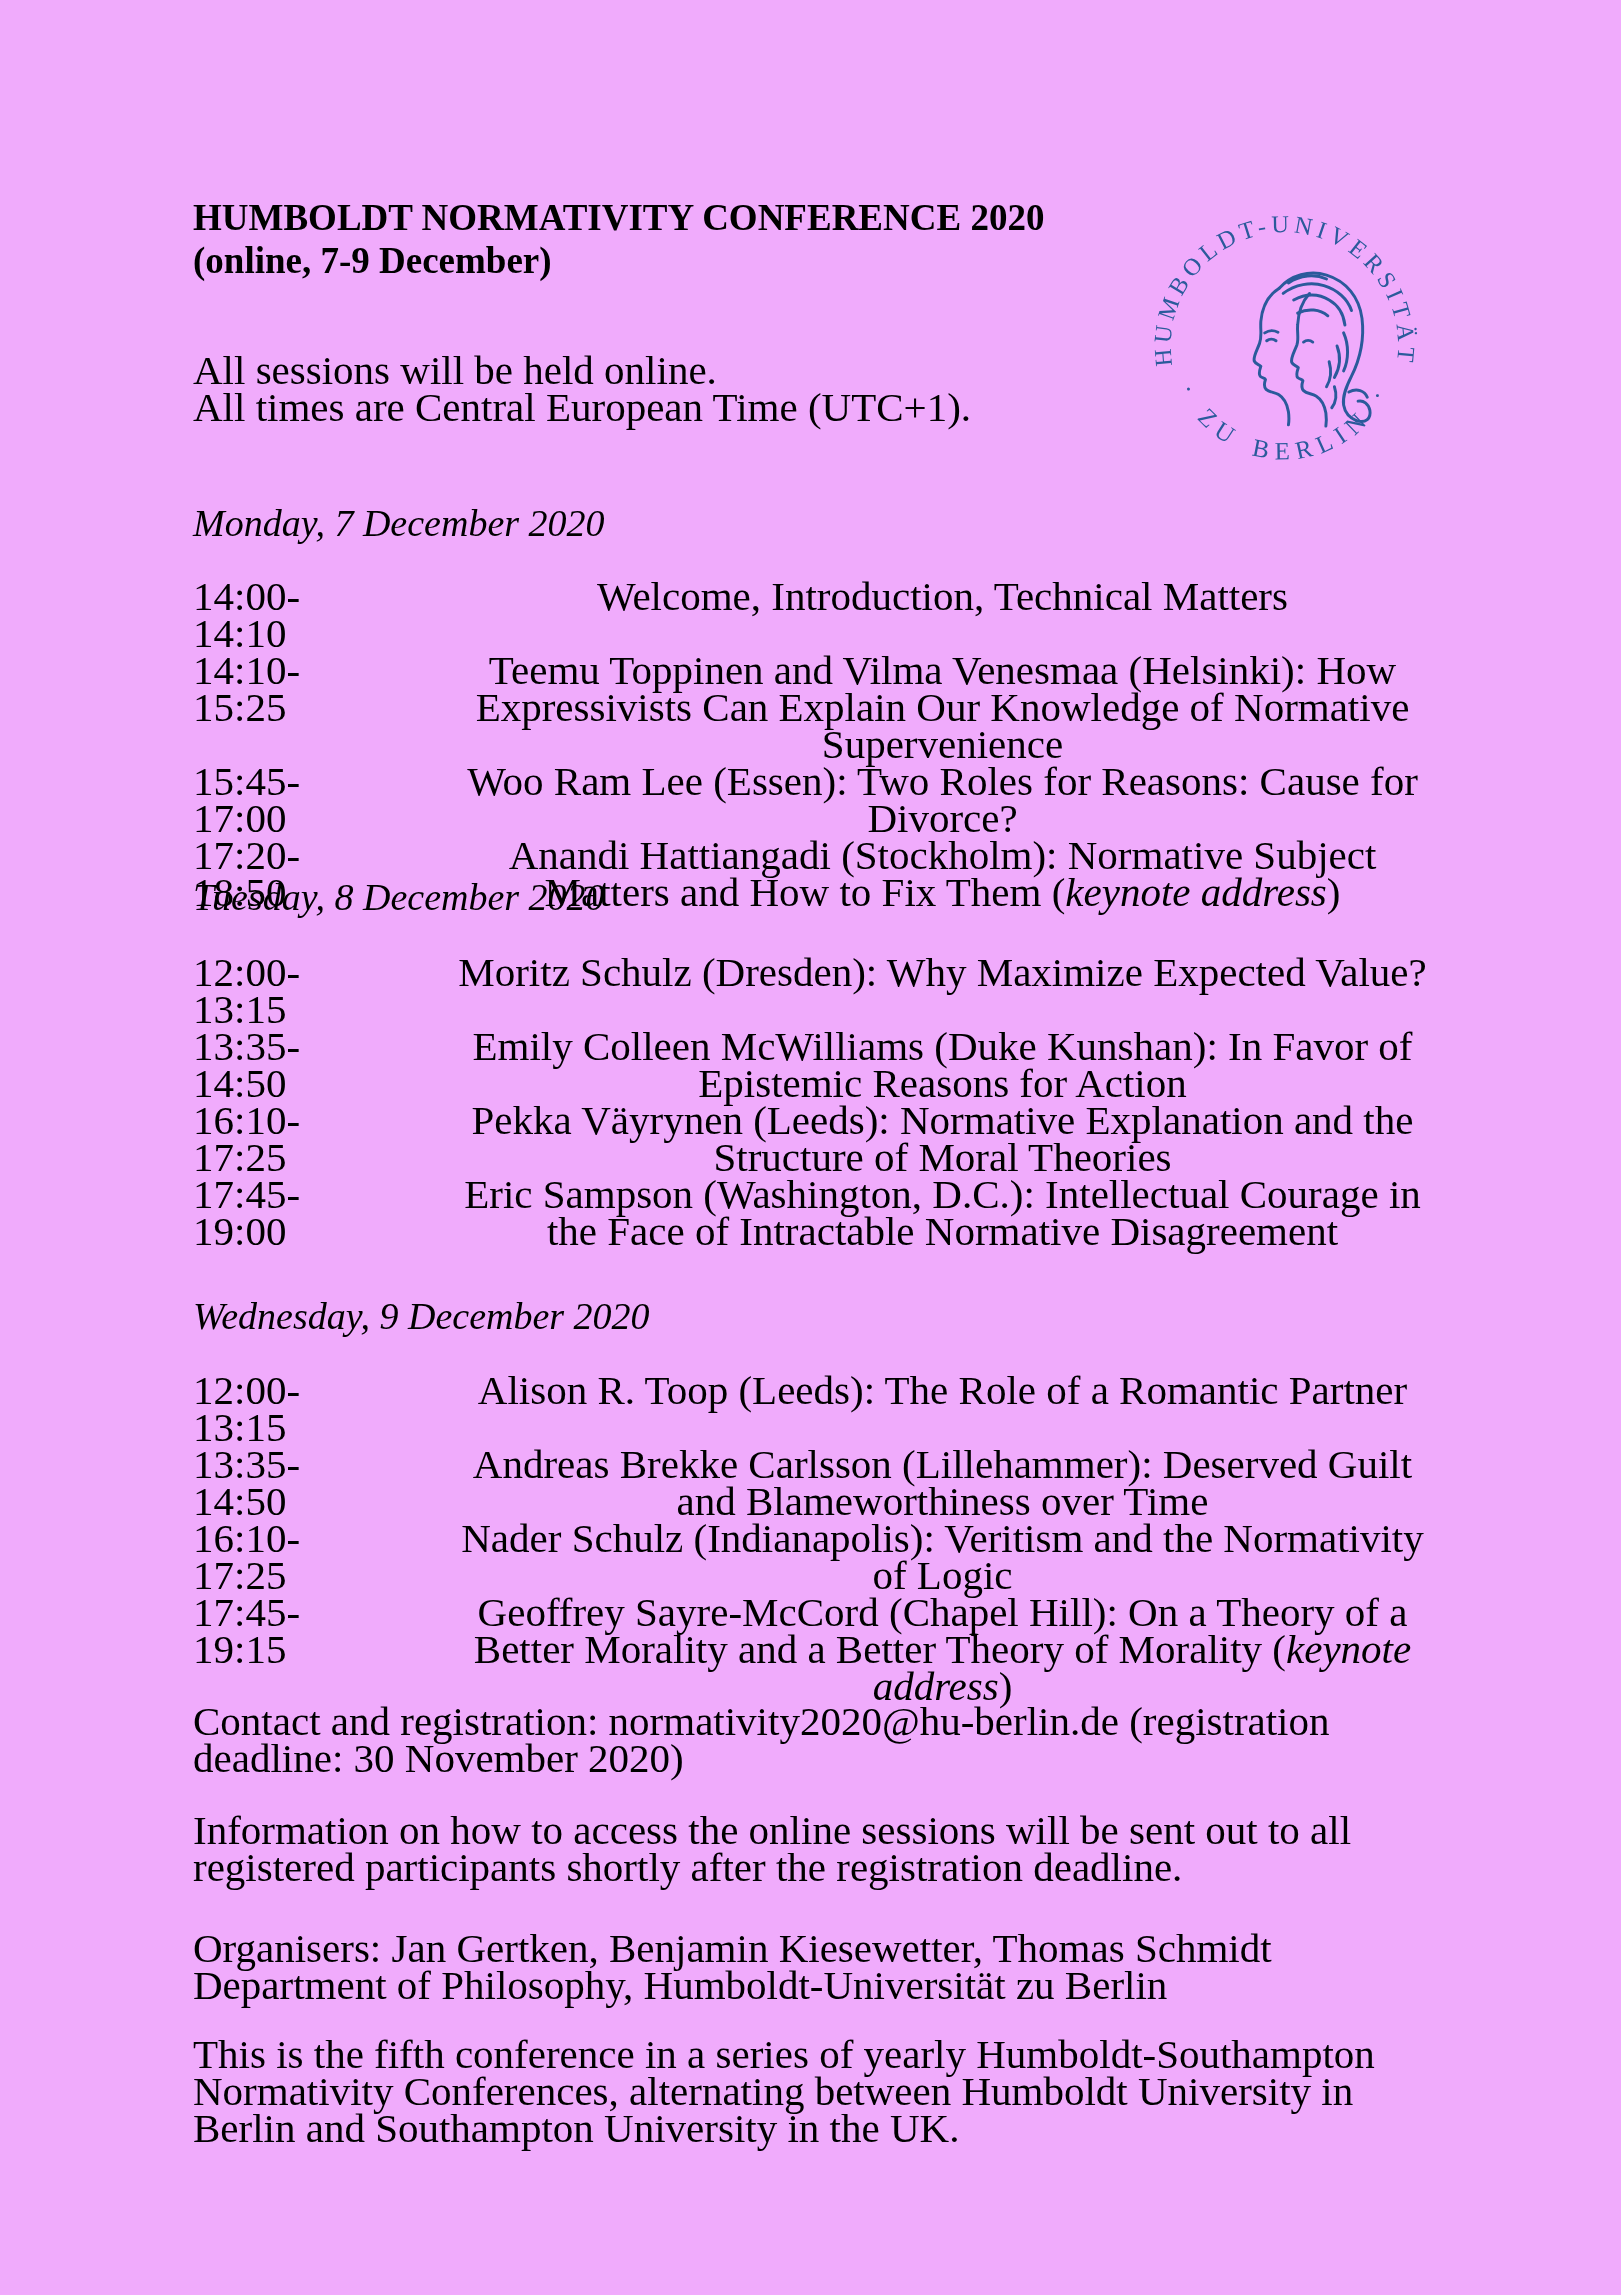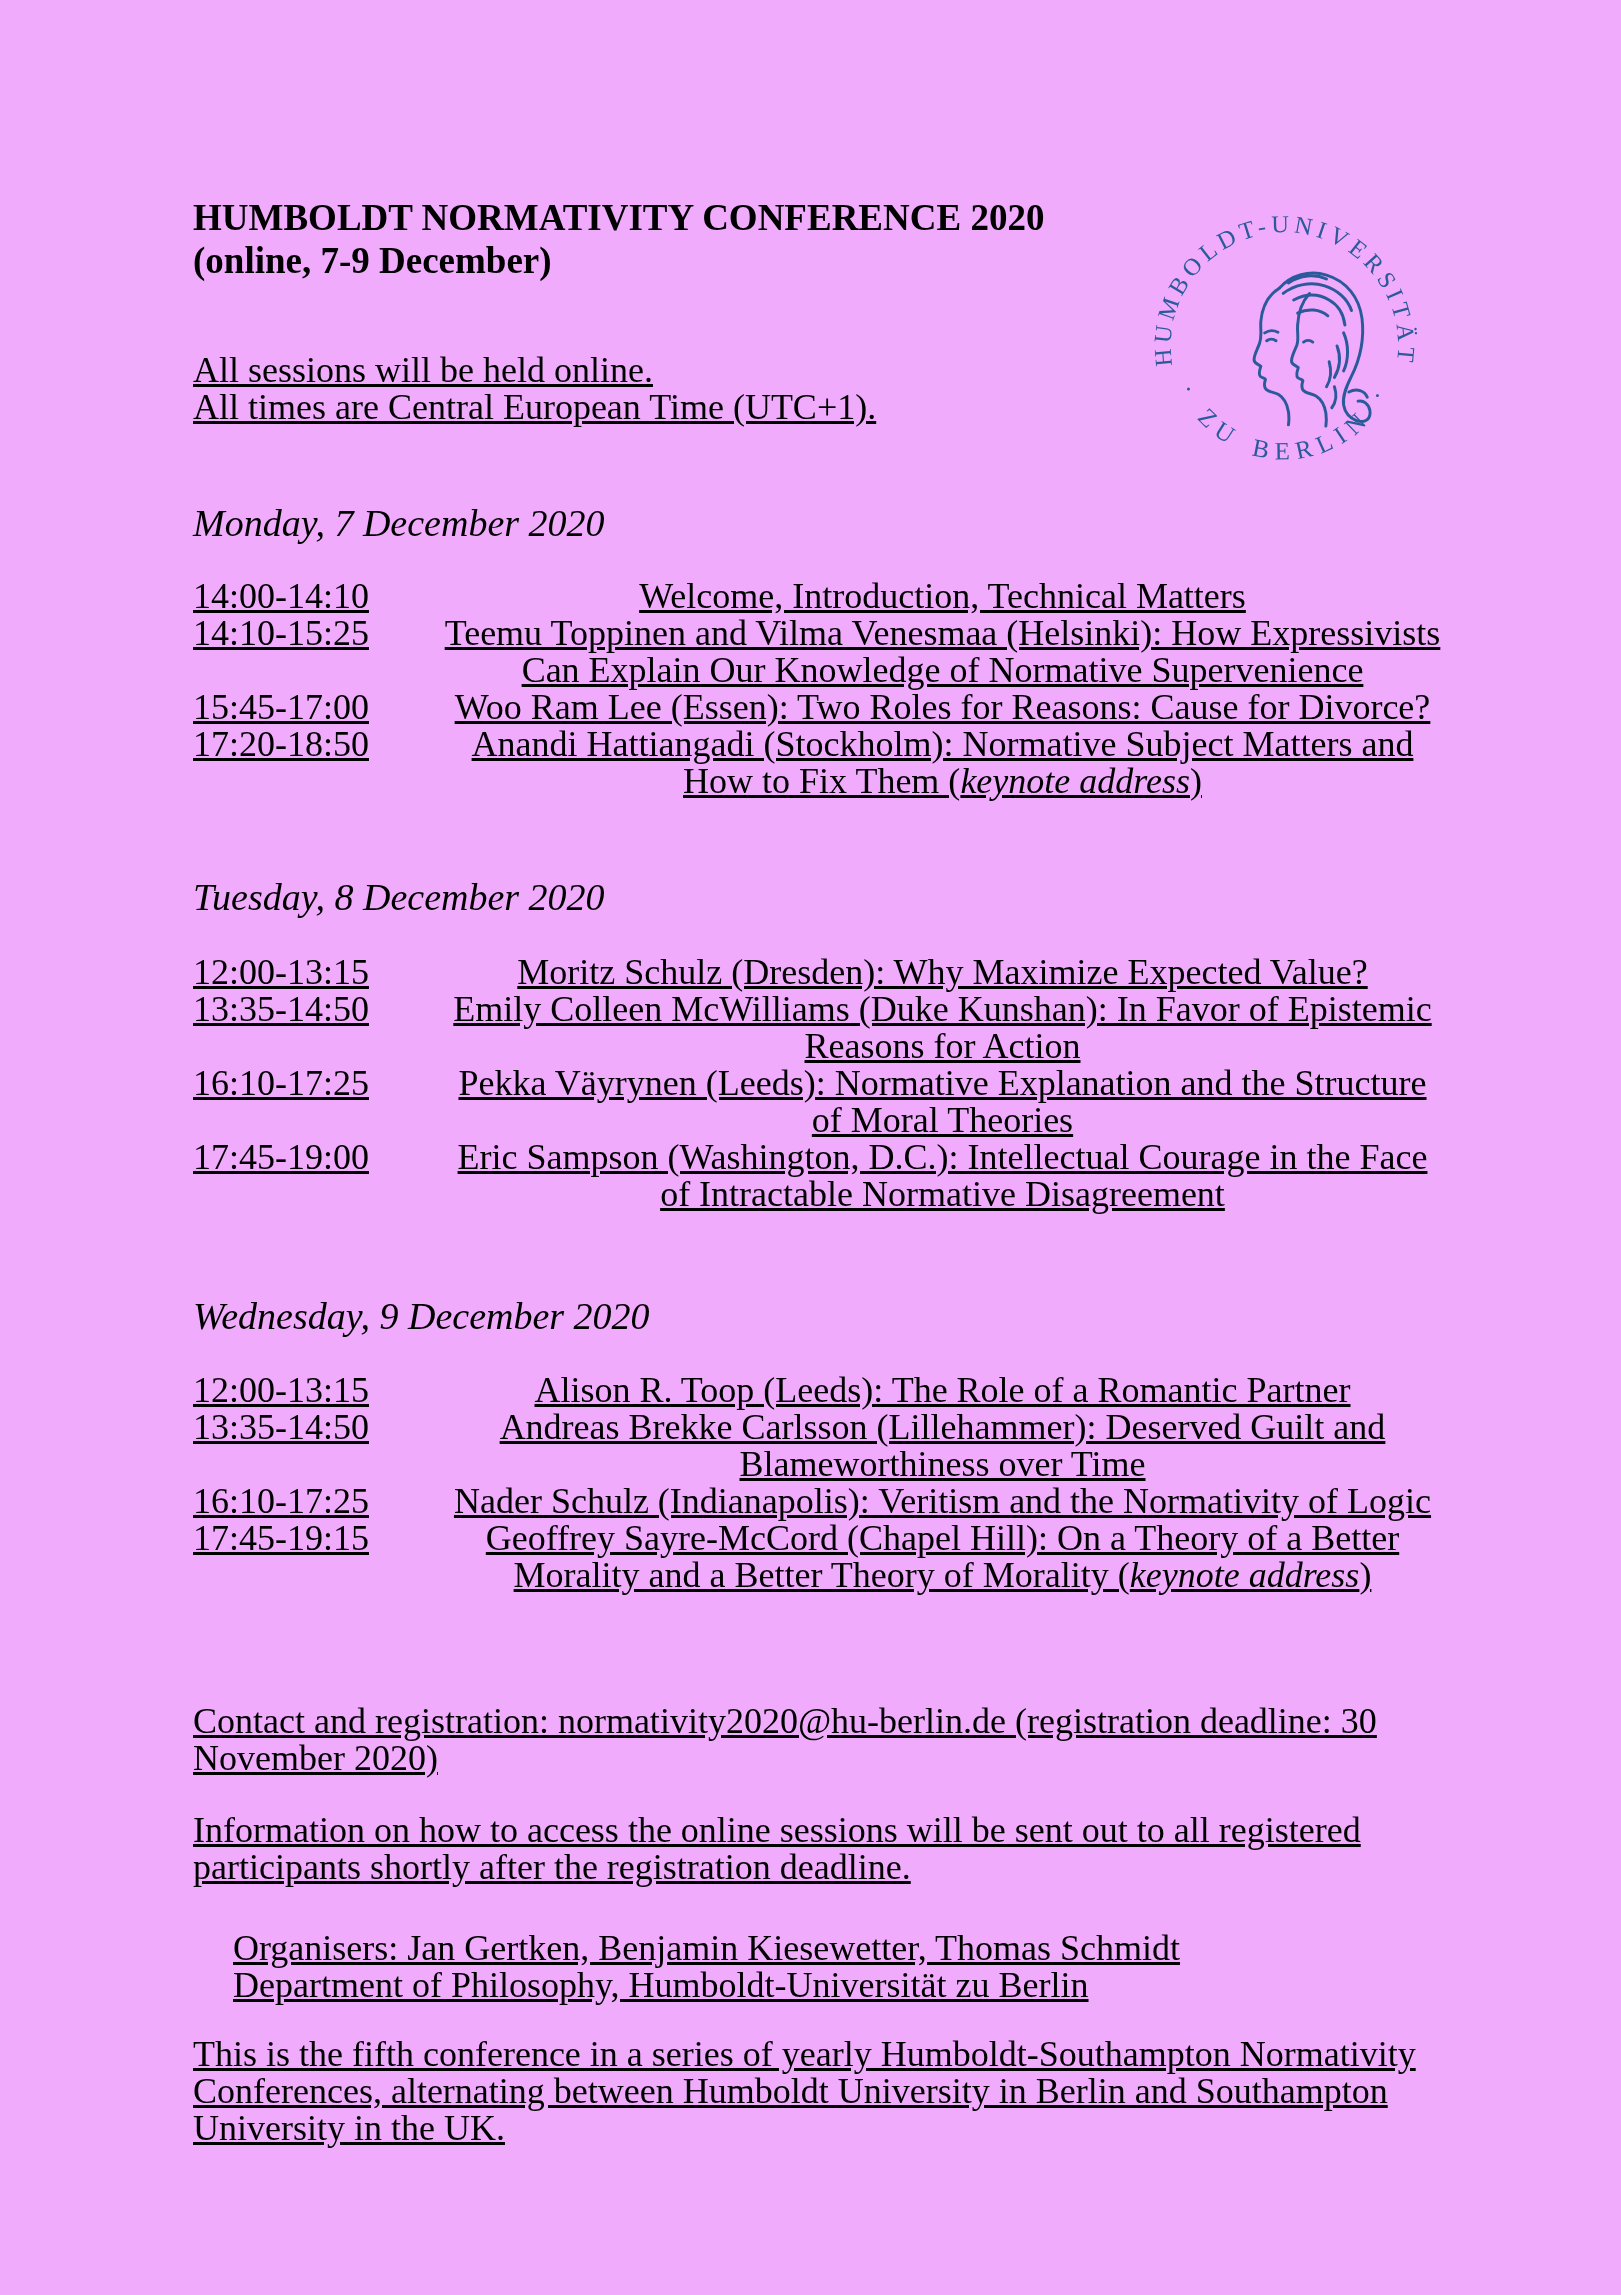--- a/index.html
+++ b/index.html
@@ -6,21 +6,21 @@
   .page{
     position:relative;
     width:1622px;
     height:2295px;
     background:#f0abfc;
     font-family:"Liberation Serif", serif;
     color:#000000;
     overflow:hidden;
   }
   .abs{position:absolute;}
-  .body-text{font-size:36px;line-height:37px;text-decoration:underline;}
+  .body-text{font-size:41px;line-height:37px;}
   .block{left:193px;width:1251px;}
   .title{
     top:196px;
     font-size:37px;
     font-weight:700;
     line-height:43px;
   }
   .intro{top:352px;}
   .day-heading{
     font-size:38px;
@@ -31,21 +31,21 @@
   .sessions .time{flex:0 0 200px;width:200px;}
   .sessions .desc{width:1049px;text-align:center;}
   .day0-h{top:505px;}
   .day0-s{top:578px;}
   .day1-h{top:879px;}
   .day1-s{top:954px;}
   .day2-h{top:1298px;}
   .day2-s{top:1372px;}
   .contact{top:1679px;margin-top:24px;}
   .info{top:1812px;}
-  .organisers{top:1930px;margin-left:40px;}
+  .organisers{top:1930px;}
   .series{top:2036px;}
   .logo-box{
     top:198px;
     left:1140px;
     width:289px;
     height:296px;
   }
   .logo-box svg{display:block;width:100%;height:100%;}
   .seal-text{
     font-family:"Liberation Serif", serif;

